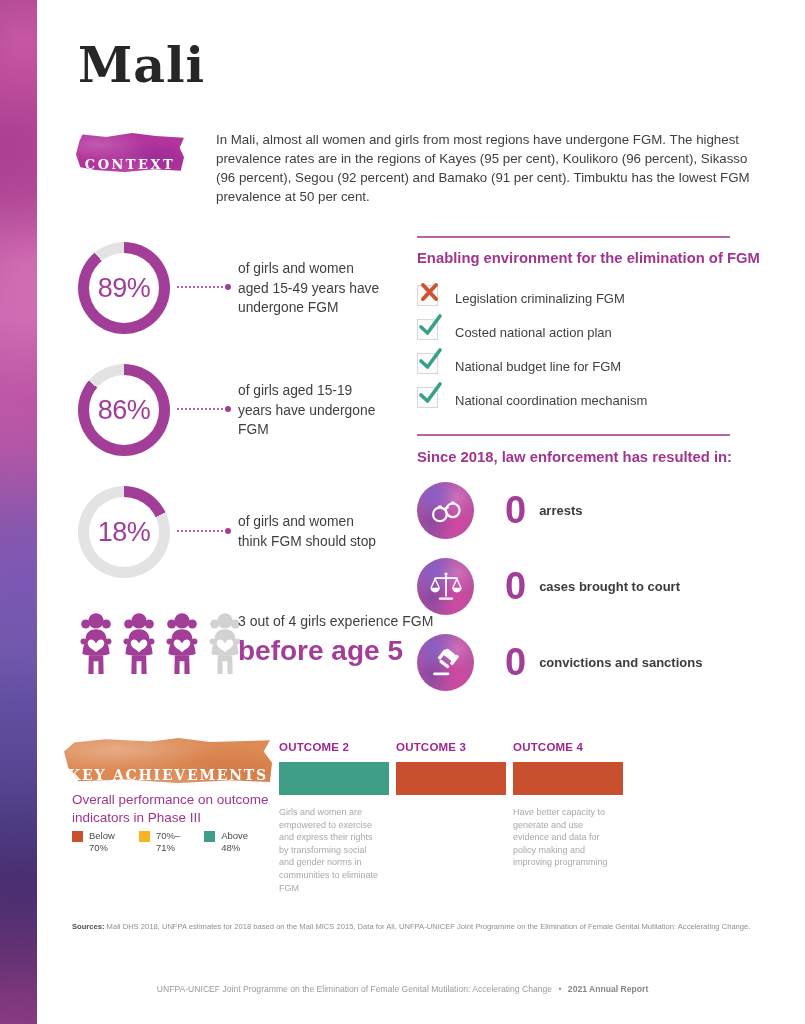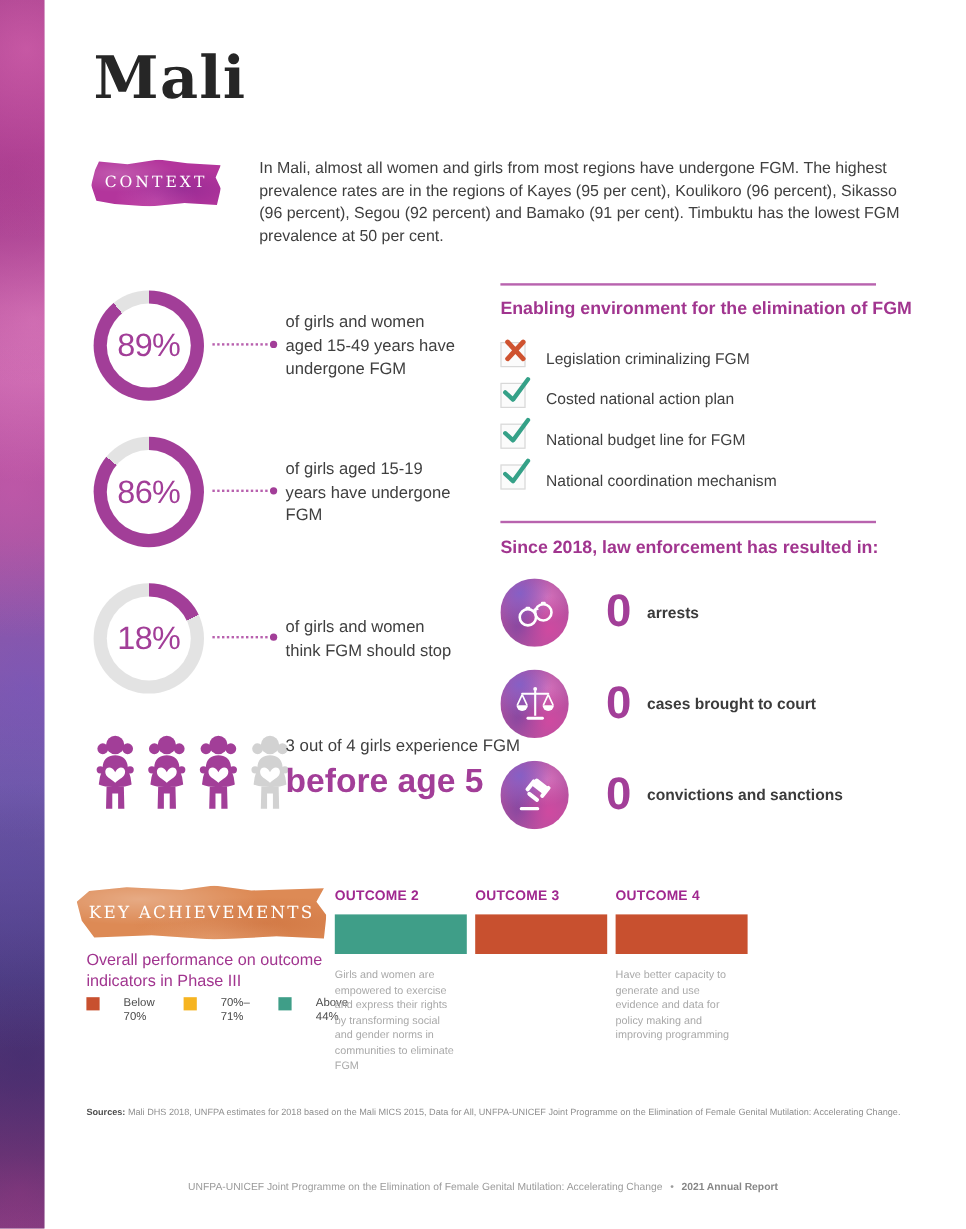--- a/index.html
+++ b/index.html
@@ -16,22 +16,22 @@
       radial-gradient(circle at 65% 56%, rgba(115,85,195,.5), transparent 22%),
       radial-gradient(circle at 35% 70%, rgba(95,75,165,.55), transparent 22%),
       radial-gradient(circle at 55% 86%, rgba(55,38,105,.6), transparent 26%),
       radial-gradient(circle at 45% 97%, rgba(210,60,140,.5), transparent 18%),
       linear-gradient(180deg,#93307f 0%,#ad3d94 12%,#c25aa4 25%,#b04f9e 38%,#8f58a4 52%,#7760a8 64%,#5f4f94 76%,#473a74 88%,#523a70 94%,#7a4585 100%);
   }
 
   .title { position:absolute; left:78px; top:36px; font-family:"DejaVu Serif", serif;
            font-weight:bold; font-size:49px; color:#262626; letter-spacing:1px; }
 
-  .badge { display:flex; align-items:center; justify-content:center; color:#fff;
-           font-family:"DejaVu Serif", serif; font-weight:normal; }
+  .badge { display:flex; align-items:flex-end; justify-content:center; color:#fff;
+           font-family:"DejaVu Serif", serif; font-weight:bold; }
   .context-badge { position:absolute; left:76px; top:133px; width:108px; height:39px;
     font-size:13px; letter-spacing:2.5px;
     background-color:#b3359c;
     background-image:
       radial-gradient(ellipse at 20% 30%, rgba(255,255,255,.18), transparent 40%),
       radial-gradient(ellipse at 70% 65%, rgba(90,20,130,.28), transparent 50%),
       radial-gradient(ellipse at 50% 85%, rgba(255,150,220,.22), transparent 45%);
     clip-path: polygon(3% 22%, 0% 55%, 4% 88%, 18% 95%, 45% 100%, 72% 93%, 97% 97%, 100% 62%, 96% 38%, 100% 12%, 74% 8%, 52% 0%, 28% 10%, 6% 4%);
   }
   .key-badge { position:absolute; left:64px; top:738px; width:208px; height:45px;
@@ -98,21 +98,21 @@
       radial-gradient(circle at 30% 70%, rgba(90,60,160,.5), transparent 40%);
   }
   .law-circle svg { width:38px; height:38px; }
   .law-count { font-size:38px; font-weight:bold; color:#a23e98; margin-left:31px; }
   .law-label { font-size:13px; font-weight:bold; color:#3b3b3b; margin-left:13px; }
 
   
   .key-subtitle { position:absolute; left:72px; top:791px; width:215px;
                   font-size:13.5px; line-height:1.35; color:#a1358f; }
   .legend { position:absolute; left:72px; top:830px; display:flex; gap:24px; }
-  .legend-item { display:flex; gap:20px; }
+  .legend-item { display:flex; gap:6px; }
   .legend-swatch { width:11px; height:11px; margin-top:1px; flex:0 0 auto; }
   .legend-label { font-size:9.5px; line-height:1.3; color:#4a4a4a; white-space:pre-line; }
 
   .outcomes { position:absolute; left:279px; top:741px; display:flex; gap:7px; }
   .outcome { width:110px; }
   .outcome-title { font-size:11.5px; font-weight:bold; color:#a0278f; margin-bottom:9px; letter-spacing:.2px; }
   .outcome-bar { height:33px; margin-bottom:11px; }
   .outcome-desc { font-size:9px; line-height:1.4; color:#a9a9a9; width:103px; }
 
   
@@ -318,21 +318,21 @@
 70%</div>
   </div>
       <div class="legend-item" data-name="legend-item">
     <div class="legend-swatch" data-name="legend-swatch" style="background: rgb(246, 180, 33);"></div>
     <div class="legend-label" data-name="legend-label">70%–
 71%</div>
   </div>
       <div class="legend-item" data-name="legend-item">
     <div class="legend-swatch" data-name="legend-swatch" style="background: rgb(63, 158, 136);"></div>
     <div class="legend-label" data-name="legend-label">Above
-44%</div>
+48%</div>
   </div>
     </div>
   <div class="outcomes" data-name="outcomes-row">
       <div class="outcome" data-name="outcome-column">
     <div class="outcome-title" data-name="outcome-title">OUTCOME 2</div>
     <div class="outcome-bar" data-name="outcome-bar" style="background: rgb(63, 158, 136);"></div>
     <div class="outcome-desc" data-name="outcome-description">Girls and women are empowered to exercise and express their rights by transforming social and gender norms in communities to eliminate FGM</div>
   </div>
       <div class="outcome" data-name="outcome-column">
     <div class="outcome-title" data-name="outcome-title">OUTCOME 3</div>

